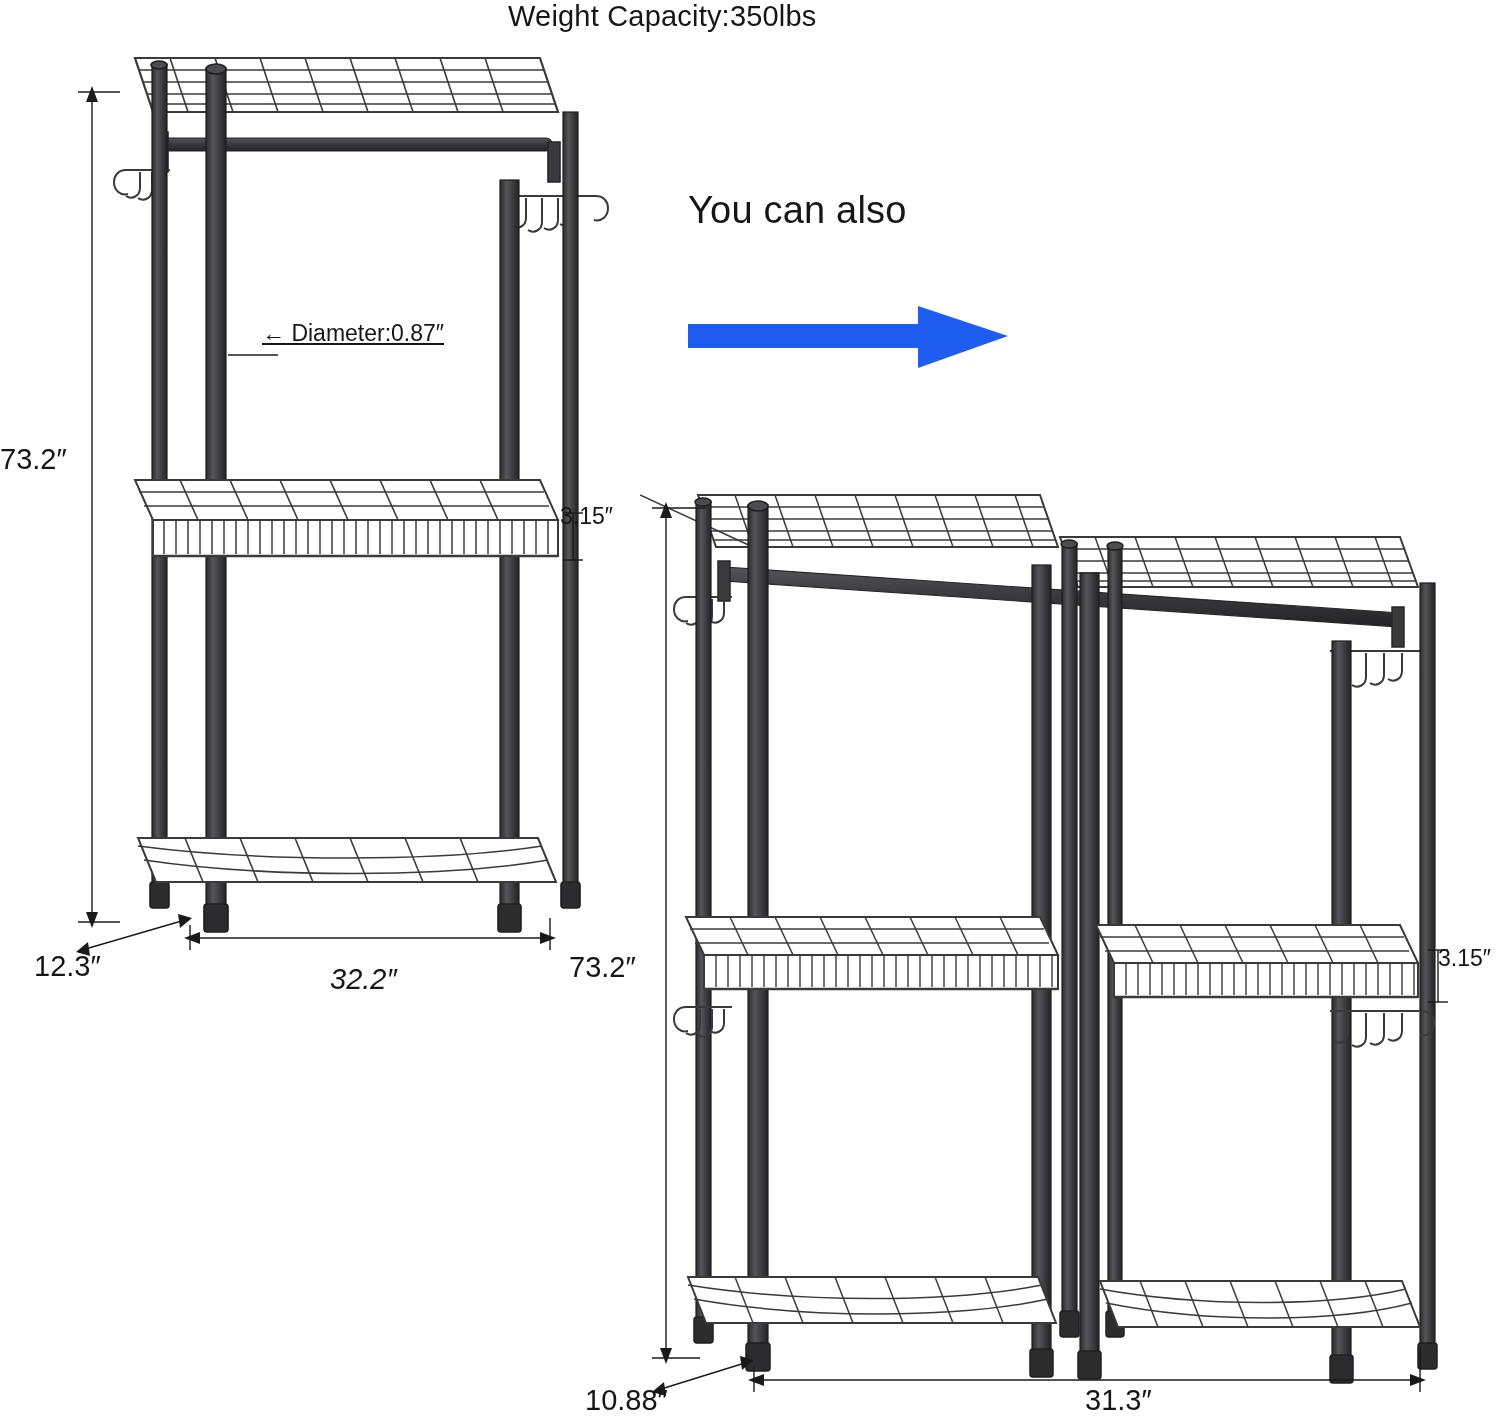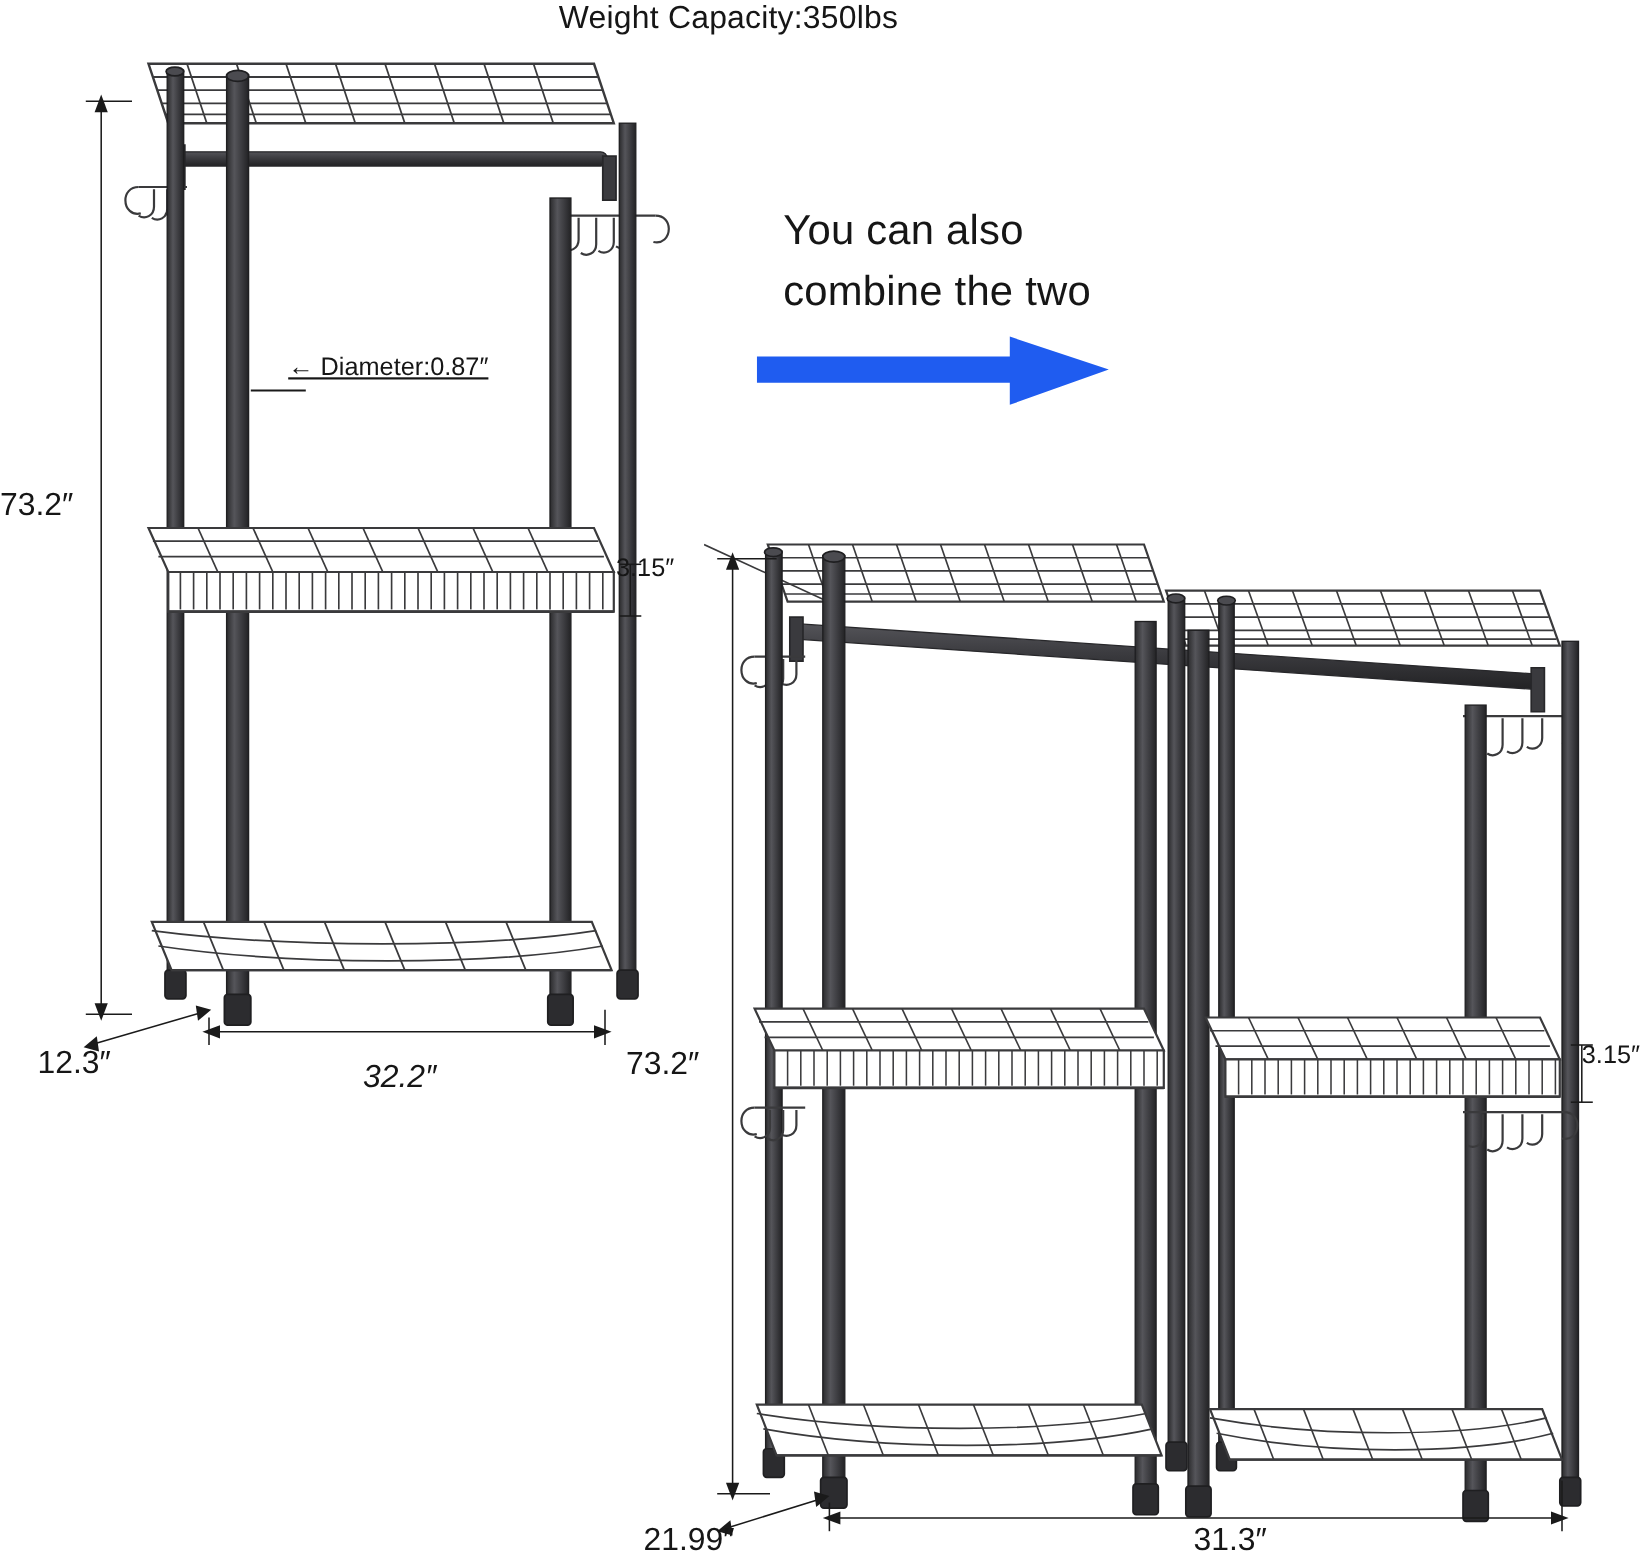--- a/index.html
+++ b/index.html
@@ -33,21 +33,20 @@
     top: 0px;
     font-size: 29px;
     letter-spacing: 0.2px;
   }
   #combine-text {
     left: 688px;
     top: 183px;
     font-size: 38px;
     line-height: 1.45;
     letter-spacing: 0.2px;
-    margin-left: 24px;
   }
   #dim-height-left {
     left: 0px;
     top: 443px;
     font-size: 29px;
   }
   #dim-depth-left {
     left: 34px;
     top: 950px;
     font-size: 29px;
@@ -534,27 +533,26 @@
       <line x1="818" y1="500" x2="818" y2="552"></line>
       <line x1="808" y1="500" x2="828" y2="500"></line>
       <line x1="808" y1="552" x2="828" y2="552"></line>
     </g>
   </svg>
 
   <div class="label" id="weight-capacity">Weight Capacity:350lbs</div>
 
   <div class="label" id="combine-text">
     <div>You can also</div>
-    <div>combine the two</div>
   </div>
 
   <div class="label" id="dim-height-left">73.2″</div>
   <div class="label" id="dim-depth-left">12.3″</div>
   <div class="label" id="dim-width-left">32.2″</div>
   <div class="label" id="dim-diameter">← Diameter:0.87″</div>
   <div class="label" id="dim-basket-left">3.15″</div>
 
   <div class="label" id="dim-height-right">73.2″</div>
   <div class="label" id="dim-basket-right">3.15″</div>
-  <div class="label" id="dim-depth-right">21.99″</div>
+  <div class="label" id="dim-depth-right">10.88″</div>
   <div class="label" id="dim-width-right">31.3″</div>
 
 </div>
 
 </body></html>

